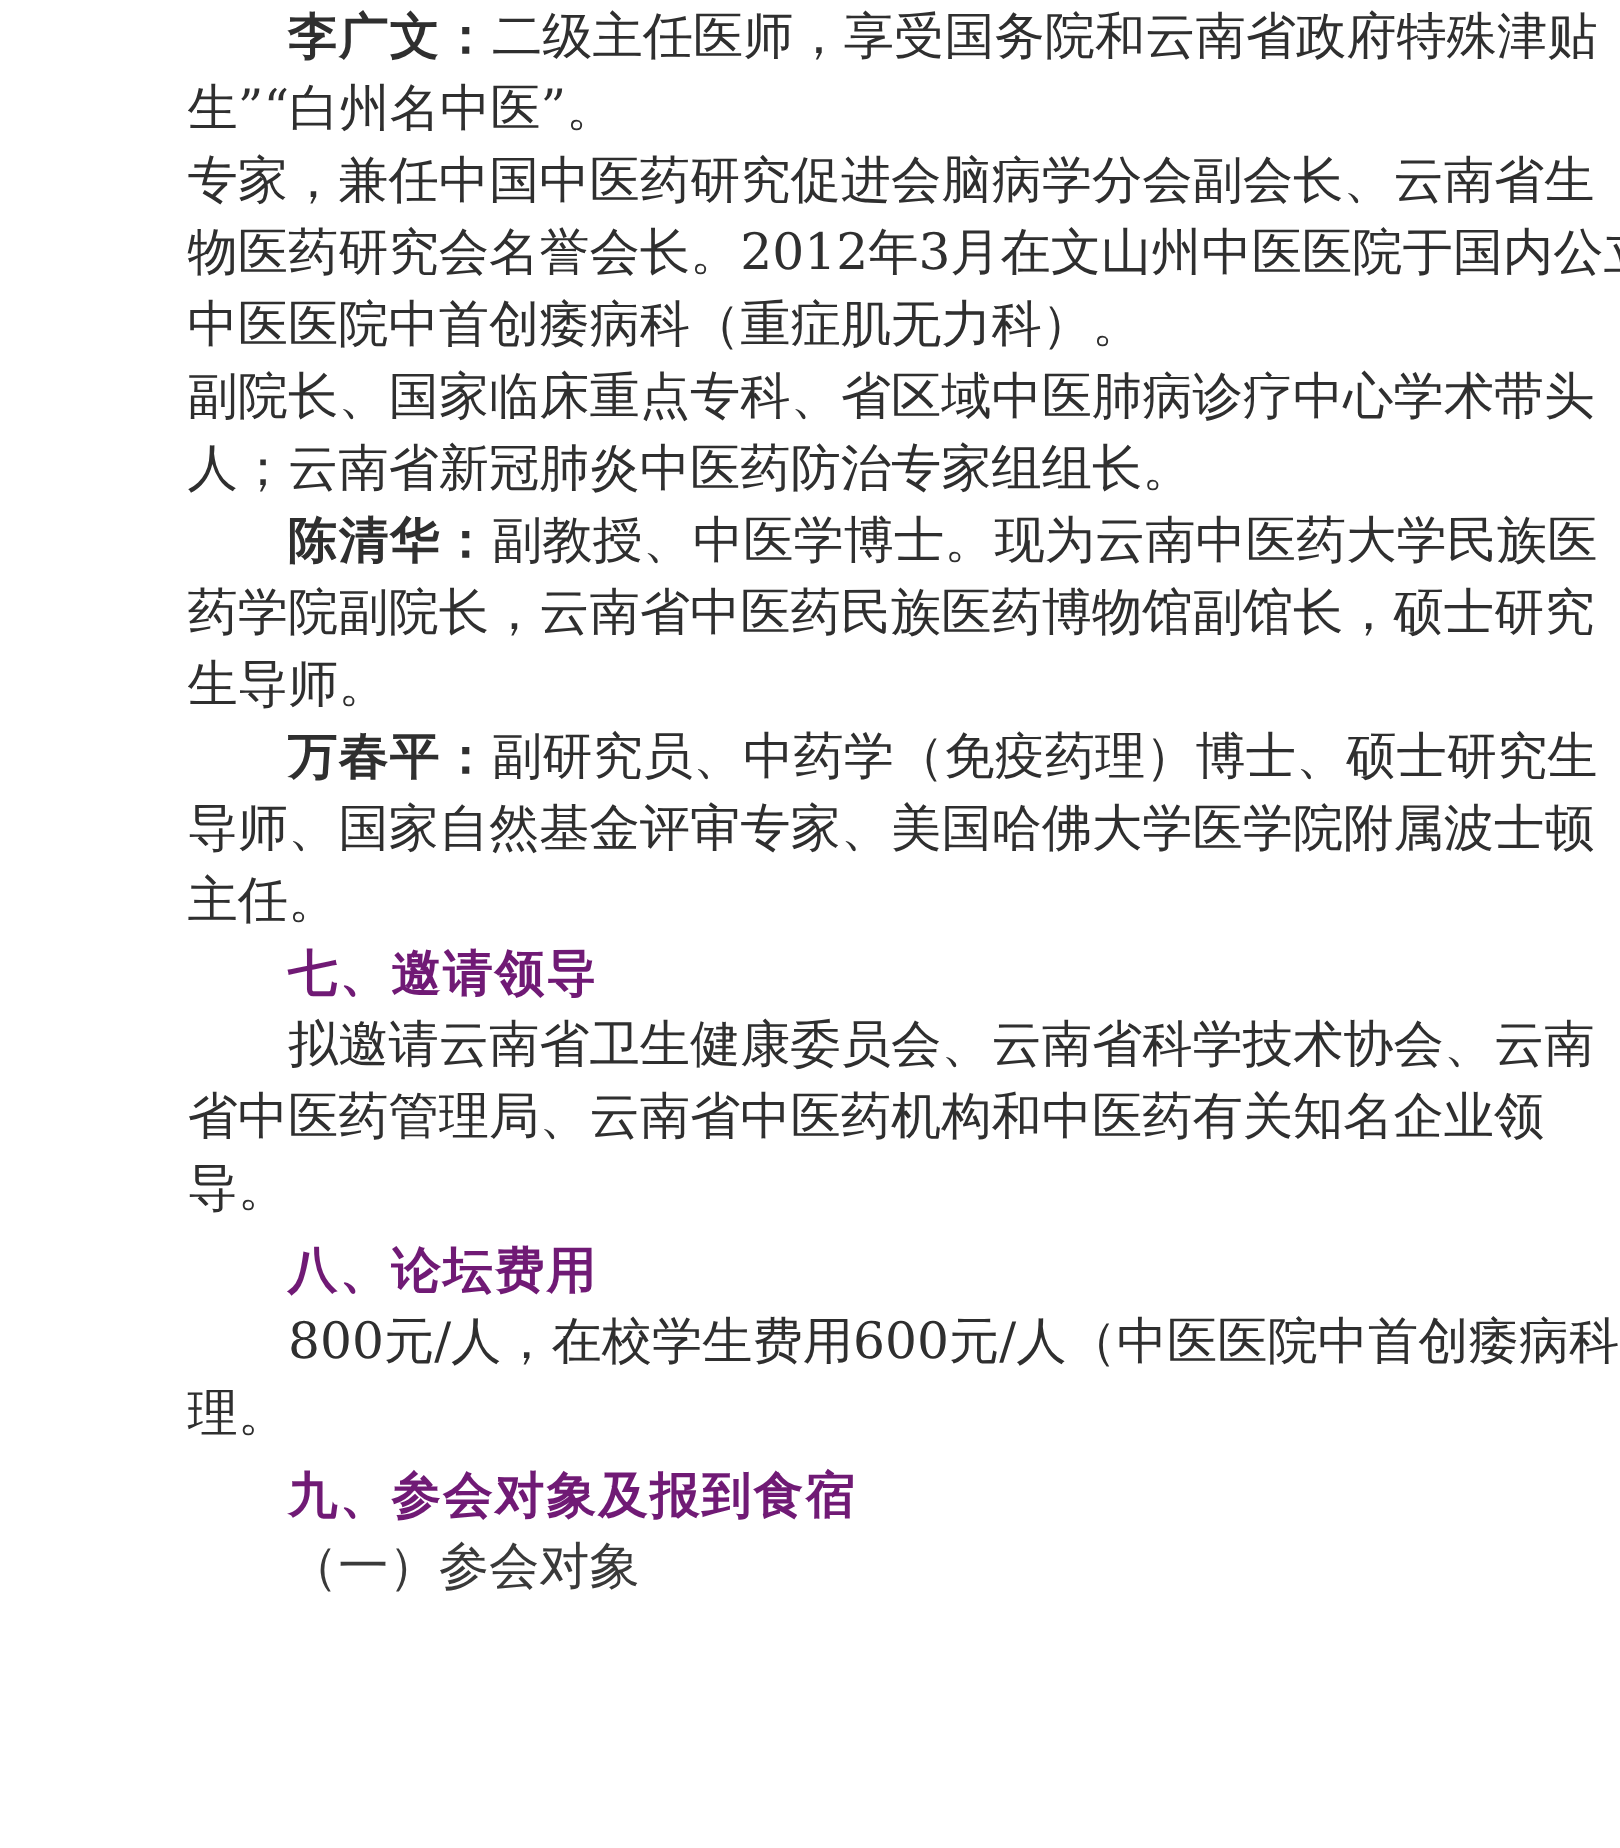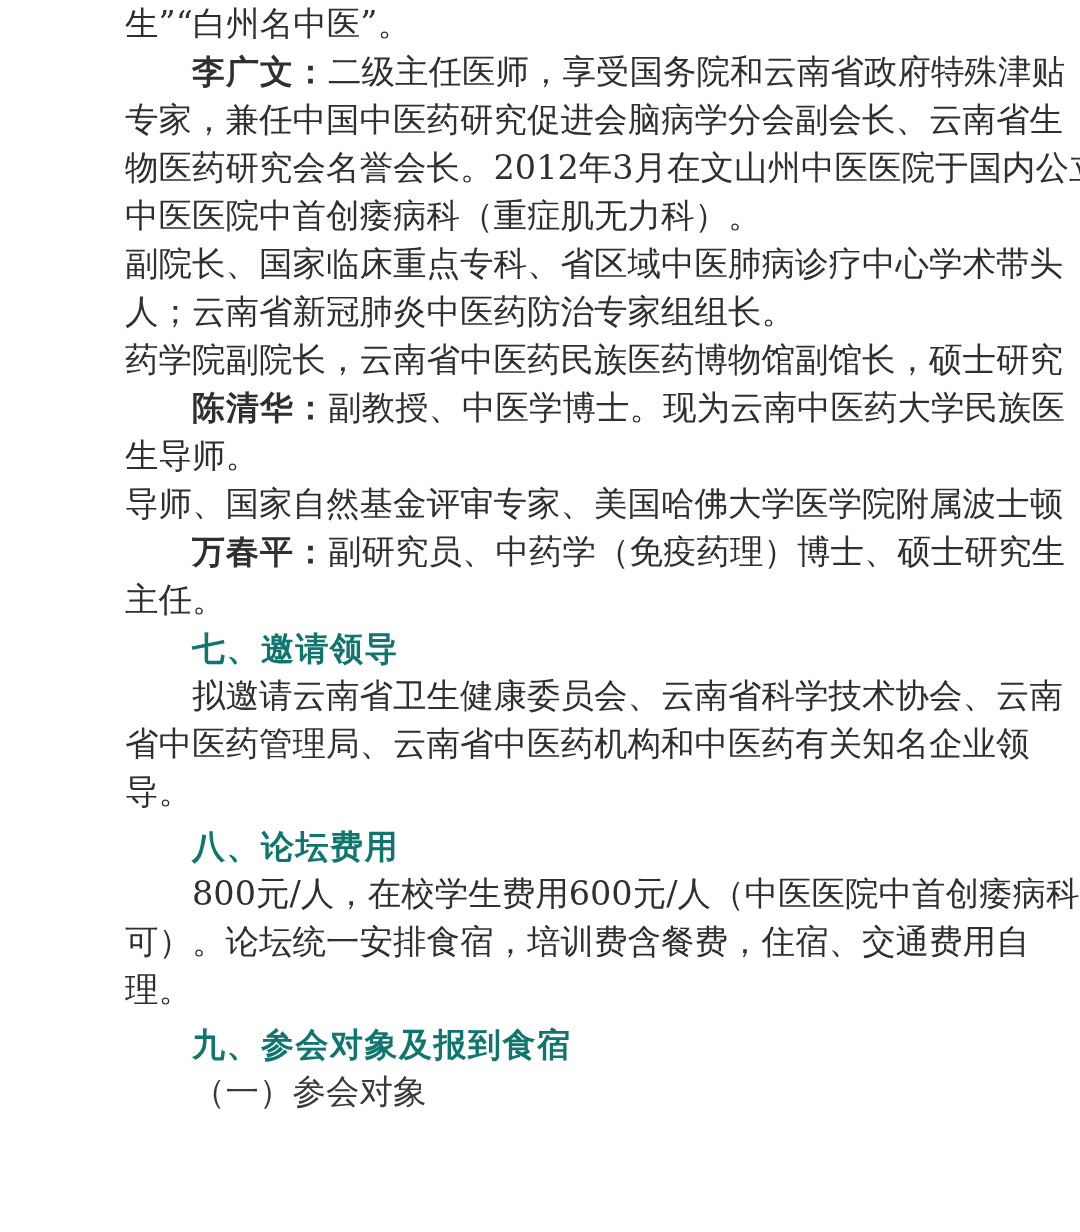--- a/index.html
+++ b/index.html
@@ -65,96 +65,93 @@
 
   
   .heading {
     height: 48px;
     line-height: 50px;
     padding-left: 67px;
     font-family: "DejaVu Sans", sans-serif;
     font-weight: 700;
     font-size: 33px;
     letter-spacing: 1.5px;
-    color: #0f766e;
+    color: #701a75;
     white-space: nowrap;
   }
   .subheading {
     height: 48px;
     line-height: 48px;
     padding-left: 67px;
     font-family: "DejaVu Serif", serif;
     font-weight: 400;
     font-size: 33.5px;
     color: #3a3a3a;
     white-space: nowrap;
   }
   .spacer-sm { height: 6px; }
 </style>
 </head>
 <body>
 
 <div class="page">
   <div class="content">
 
-    <div class="line">生”“白州名中医”。</div>
-
     <div class="line indent just">
       <span class="nm">李广文：</span>
         <span>二级主任医师，享受国务院和云南省政府特殊津贴</span>
     </div>
+
+    <div class="line">生”“白州名中医”。</div>
     <div class="line just">
       <span>专家，兼任中国中医药研究促进会脑病学分会副会长、云南省生</span>
     </div>
     <div class="line just">
       <span>物医药研究会名誉会长。2012年3月在文山州中医医院于国内公立</span>
     </div>
     <div class="line">中医医院中首创痿病科（重症肌无力科）。</div>
 
     <div class="line just">
       <span>副院长、国家临床重点专科、省区域中医肺病诊疗中心学术带头</span>
     </div>
     <div class="line">人；云南省新冠肺炎中医药防治专家组组长。</div>
 
-    <div class="line just">
-      <span>药学院副院长，云南省中医药民族医药博物馆副馆长，硕士研究</span>
-    </div>
     <div class="line indent just">
       <span class="nm">陈清华：</span>
         <span>副教授、中医学博士。现为云南中医药大学民族医</span>
     </div>
+    <div class="line just">
+      <span>药学院副院长，云南省中医药民族医药博物馆副馆长，硕士研究</span>
+    </div>
     <div class="line">生导师。</div>
 
-    <div class="line just">
-      <span>导师、国家自然基金评审专家、美国哈佛大学医学院附属波士顿</span>
-    </div>
     <div class="line indent just">
       <span class="nm">万春平：</span>
         <span>副研究员、中药学（免疫药理）博士、硕士研究生</span>
+    </div>
+    <div class="line just">
+      <span>导师、国家自然基金评审专家、美国哈佛大学医学院附属波士顿</span>
     </div>
     <div class="line">主任。</div>
 
     <div class="heading">七、邀请领导</div>
     <div class="line indent just">
       <span>拟邀请云南省卫生健康委员会、云南省科学技术协会、云南</span>
     </div>
     <div class="line just">
       <span>省中医药管理局、云南省中医药机构和中医药有关知名企业领</span>
     </div>
     <div class="line">导。</div>
 
     <div class="spacer-sm"></div>
 
     <div class="heading">八、论坛费用</div>
     <div class="line indent just">
       <span>800元/人，在校学生费用600元/人（中医医院中首创痿病科</span>
     </div>
-    <div class="line just">
-      <span>可）。论坛统一安排食宿，培训费含餐费，住宿、交通费用自</span>
-    </div>
     <div class="line">理。</div>
 
     <div class="spacer-sm"></div>
 
     <div class="heading">九、参会对象及报到食宿</div>
     <div class="subheading">（一）参会对象</div>
 
   </div>
 </div>
 

